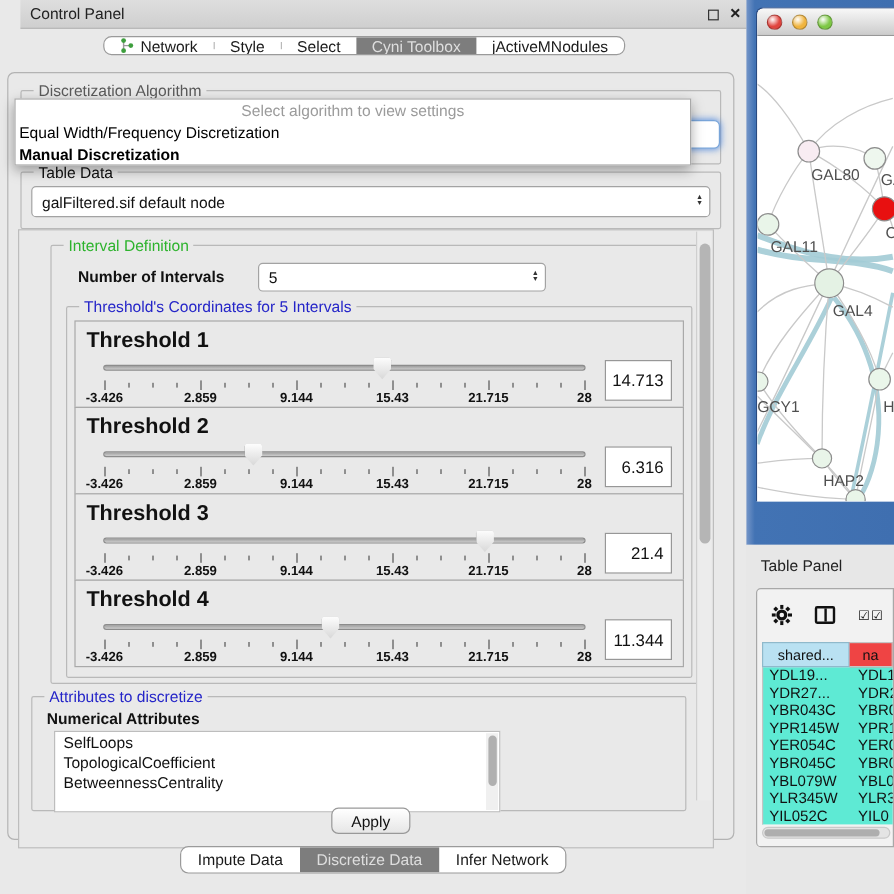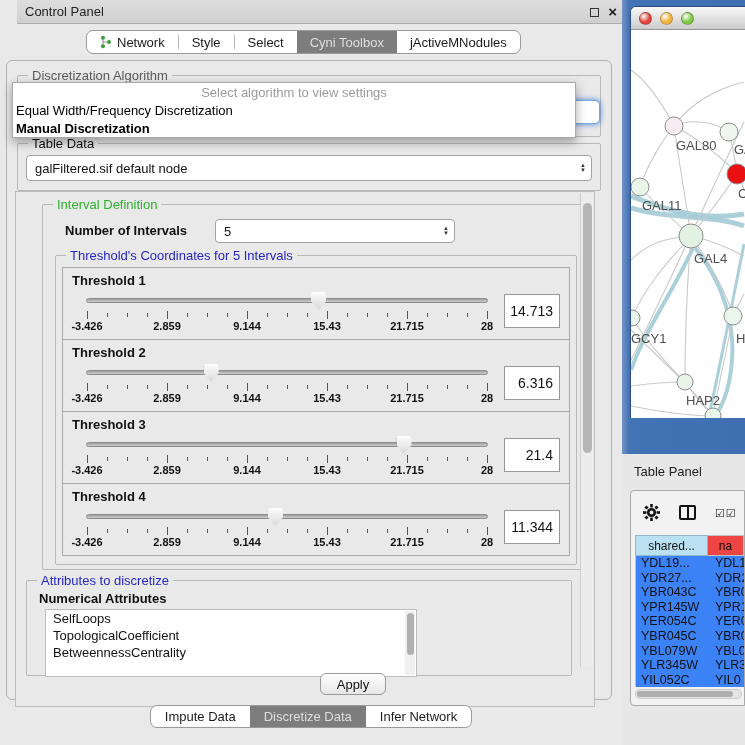--- a/index.html
+++ b/index.html
@@ -8,21 +8,21 @@
 
   
   #control-panel { position:absolute; left:0; top:0; width:622px; height:745px; }
   .cp-titlebar { position:absolute; left:0; top:0; width:622px; height:24px;
     background:linear-gradient(#dedede,#cfcfcf); border-bottom:1px solid #adadad;
     display:flex; align-items:center; font-size:13px; color:#222; padding-left:8px;margin-left:17px; }
   .cp-win-icons { position:absolute; right:22px; top:0; height:24px; display:flex; align-items:center; gap:9px; }
   .float-box { width:9px; height:9px; border:1.5px solid #333; background:transparent; }
   .close-x { font-size:15px; font-weight:bold; color:#222; line-height:10px; }
 
-  .tabbar { position:absolute; left:86px; top:30px; height:24px; display:flex; align-items:stretch;
+  .tabbar { position:absolute; left:86px; top:30px; height:16px; display:flex; align-items:stretch;
     background:#fff; border:1px solid #9a9a9a; border-radius:7px; overflow:hidden; font-size:13px; }
   .tab { display:flex; align-items:center; gap:5px; padding:0 13px; color:#1a1a1a; white-space:nowrap; }
   .tab.selected { background:#7d7d7d; color:#dedede; }
   .tab-divider { width:1px; background:#b9b9b9; margin:4px 0; }
   .tab-icon svg { display:block; }
 
   .cp-main { position:absolute; left:6px; top:60px; width:606px; height:640px;
     background:#e9e9e9; border:1px solid #b3b3b3; border-radius:6px; }
 
   .grp { position:absolute; border:1px solid #b9b9b9; border-radius:2px; }
@@ -54,21 +54,21 @@
     border:1px solid #bdbdbd; background:#e9e9e9; overflow:hidden; }
   .v-scrollbar { position:absolute; right:1px; top:1px; width:13px; height:474px;
     background:#ececec; border-left:1px solid #cfcfcf; }
   .v-thumb { position:absolute; left:2px; width:9px; background:#b5b5b5; border-radius:5px; }
 
   .lbl-bold { font-weight:bold; font-size:13px; color:#111; }
 
   
   .thr-box { position:relative; width:508px; height:73px; border:1px solid #a9a9a9;
     background:#e9e9e9; margin-top:-1px; }
-  .thr-title { font-weight:bold; font-size:13px; padding:5px 0 0 9px; }
+  .thr-title { font-weight:bold; font-size:18px; padding:5px 0 0 9px; }
   .thr-row { display:flex; align-items:center; padding:0 9px 0 23px; height:46px; }
   .slider-area { flex:1; position:relative; height:44px; margin-right:16px; }
   .track { position:absolute; left:0; right:0; top:9px; height:5px; border-radius:3px;
     background:linear-gradient(#9e9e9e,#cdcdcd); border:1px solid #8c8c8c; }
   .thumb { position:absolute; top:3px; width:15px; height:18px;
     background:linear-gradient(#fdfdfd,#d8d8d8);
     clip-path:polygon(10% 0,90% 0,100% 12%,100% 52%,50% 100%,0 52%,0 12%);
     filter:drop-shadow(0 0 1px #777); }
   .ticks { position:absolute; left:1px; right:1px; top:22px; height:8px; }
   .tick { position:absolute; top:2px; width:1px; height:4px; background:#555; }
@@ -81,21 +81,21 @@
 
   
   .listbox { position:absolute; background:#fff; border:1px solid #bdbdbd; overflow:hidden;
     font-size:13px; }
   .listbox .li { height:17px; line-height:17px; padding-left:7px; white-space:nowrap; }
   .list-scroll { position:absolute; right:1px; top:1px; width:10px; bottom:1px; background:#f0f0f0; }
   .list-thumb { position:absolute; left:1.5px; top:2px; width:7px; height:42px; background:#b0b0b0; border-radius:4px; }
 
   .apply-btn { position:absolute; left:50%; transform:translateX(-50%); top:612px; width:66px; height:22px;
     background:linear-gradient(#ffffff,#e6e6e6); border:1px solid #999; border-radius:6px;
-    font-size:13px; display:flex; align-items:center; justify-content:center;margin-left:44px; }
+    font-size:13px; display:flex; align-items:center; justify-content:center; }
 
   .bottom-tabbar { position:absolute; left:0; top:705px; width:622px; display:flex; justify-content:center; }
   .bottom-tabbar .tabbar2 { display:flex; background:#fff; border:1px solid #9a9a9a; border-radius:7px;
     overflow:hidden; font-size:13px; height:23px; }
   .tabbar2 .tab { padding:4px 14px; }
 
   
   #right-panel { position:absolute; left:622px; top:0; width:123px; height:745px; background:#e7e7e7; }
   .blue-frame { position:absolute; left:0; top:0; width:123px; height:454px;
     background:linear-gradient(90deg,#7495c8 0px,#4273b4 7px,#3f6fb0 100%); }
@@ -118,21 +118,21 @@
     border-radius:2px; }
   .split-icon::after { content:""; position:absolute; left:50%; top:0; bottom:0; width:2px; background:#111; transform:translateX(-1px); }
   .checks { position:absolute; left:84px; top:16px; font-size:11px; letter-spacing:1px; color:#111; }
 
   .tp-table { position:absolute; left:4px; top:44px; right:0; }
   .tp-header { display:flex; height:21px; font-size:12px; }
   .tp-header .hc1 { width:73px; background:#b9e1f2; border:1px solid #8fb9cb;
     display:flex; align-items:center; justify-content:center; }
   .tp-header .hc2 { flex:1; background:#ef4444; border:1px solid #c4c4c4; border-left:none;
     display:flex; align-items:center; justify-content:center; overflow:hidden; }
-  .tp-rows { background:#3b82f6; border-left:1px solid #c4c4c4; }
+  .tp-rows { background:#5eead4; border-left:1px solid #c4c4c4; }
   .tp-row { display:flex; height:14.6px; font-size:12.5px; line-height:14.6px; }
   .tp-row .c1 { width:73px; padding-left:5px; white-space:nowrap; overflow:hidden; }
   .tp-row .c2 { flex:1; padding-left:6px; white-space:nowrap; overflow:hidden; }
   .h-scrollbar { position:absolute; left:4px; top:198px; right:2px; height:10px; background:#e4e4e4;
     border:1px solid #c9c9c9; border-radius:5px; }
   .h-thumb { position:absolute; left:1px; top:1px; width:96px; height:6px; background:#aeaeae; border-radius:4px; }
 </style>
 </head>
 <body>
 

